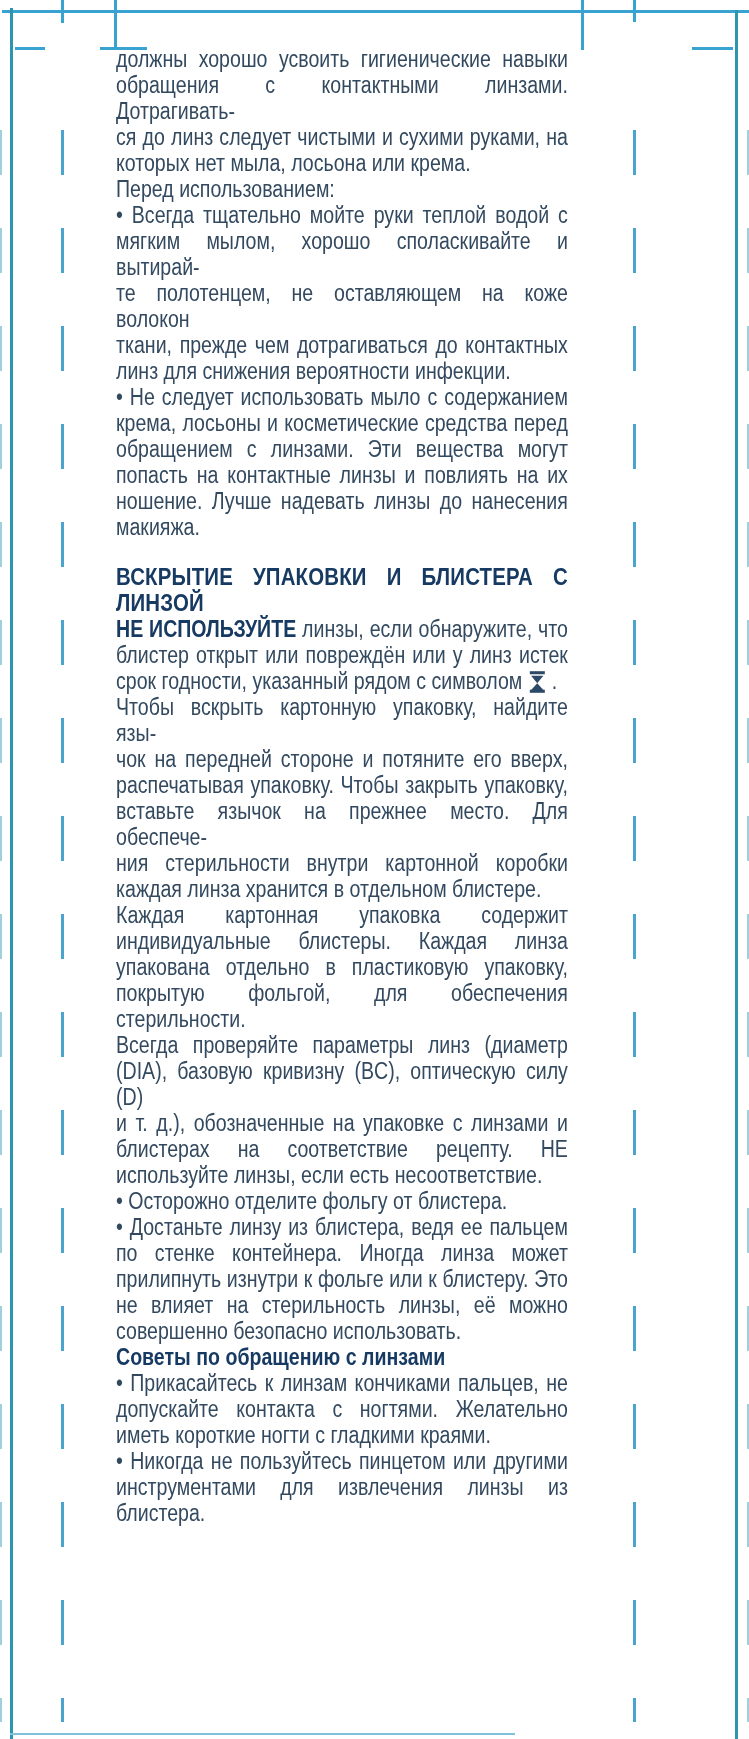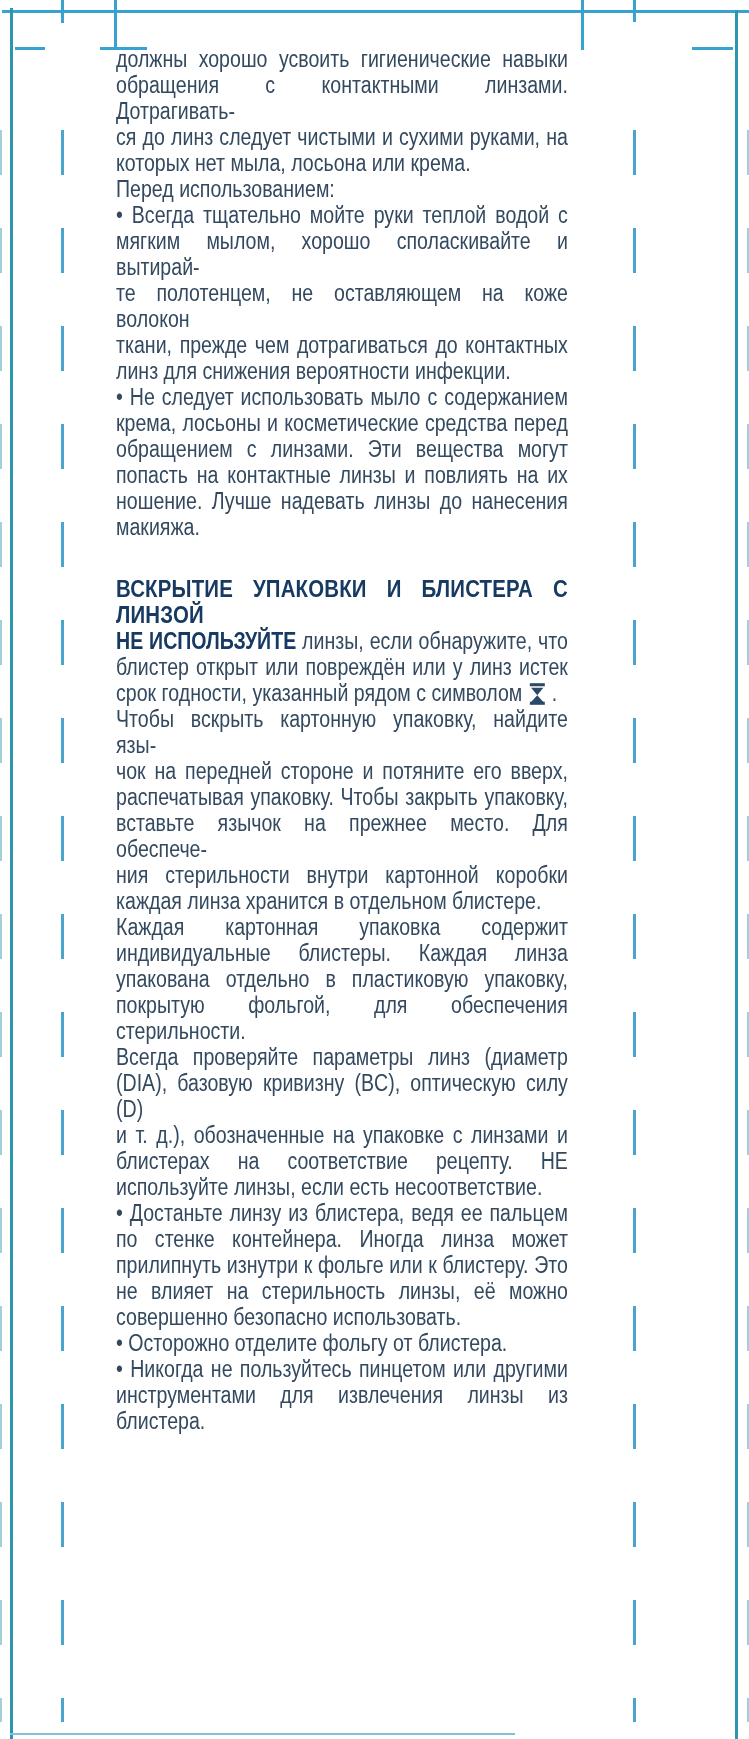--- a/index.html
+++ b/index.html
@@ -42,21 +42,21 @@
     color:var(--ink,#33495f);
     font-size:23px;line-height:26px;
   }
   .line{
     min-height:26px;
     transform:scaleX(0.851);transform-origin:0 0;
     white-space:nowrap;
   }
   .line.just{text-align:justify;text-align-last:justify;white-space:normal}
   .b{font-weight:700;color:var(--ink-bold,#173a63)}
-  .block.h{margin-top:36px}
+  .block.h{margin-top:24px}
   .block.h .line{font-size:24px;font-weight:700;color:var(--ink-bold,#14365e);letter-spacing:.2px}
   .block.sh .line span{font-weight:700;color:var(--ink-bold,#173a63)}
   .hg{display:inline-block;width:18px;height:22px;vertical-align:-4px;margin:0 2px}
 </style>
 </head>
 <body style="--paper: #ffffff; --ink: #33495f; --ink-bold: #173a63; --mark: #38a2d0; --dash: #4aa4cd; --edge: #2d95ad;">
 
 <div>
   <div class="mark mk-cyan" id="top-line"></div>
   <div class="mark mk-teal" id="left-line"></div>
@@ -130,27 +130,35 @@
       <div class="line"><span>стерильности.</span></div>
     </div>
     <div class="block p">
       <div class="line just"><span>Всегда проверяйте параметры линз (диаметр</span></div>
       <div class="line just"><span>(DIA), базовую кривизну (BC), оптическую силу (D)</span></div>
       <div class="line just"><span>и т. д.), обозначенные на упаковке с линзами и</span></div>
       <div class="line just"><span>блистерах на соответствие рецепту. НЕ</span></div>
       <div class="line"><span>используйте линзы, если есть несоответствие.</span></div>
     </div>
     <div class="block p">
+      <div class="line"><span>• Осторожно отделите фольгу от блистера.</span></div>
+    </div>
+    <div class="block p">
       <div class="line just"><span>• Достаньте линзу из блистера, ведя ее пальцем</span></div>
       <div class="line just"><span>по стенке контейнера. Иногда линза может</span></div>
       <div class="line just"><span>прилипнуть изнутри к фольге или к блистеру. Это</span></div>
       <div class="line just"><span>не влияет на стерильность линзы, её можно</span></div>
       <div class="line"><span>совершенно безопасно использовать.</span></div>
     </div>
+    <div class="block sh">
+      <div class="line"><span class="b">Советы по обращению с линзами</span></div>
+    </div>
     <div class="block p">
-      <div class="line"><span>• Осторожно отделите фольгу от блистера.</span></div>
+      <div class="line just"><span>• Прикасайтесь к линзам кончиками пальцев, не</span></div>
+      <div class="line just"><span>допускайте контакта с ногтями. Желательно</span></div>
+      <div class="line"><span>иметь короткие ногти с гладкими краями.</span></div>
     </div>
     <div class="block p">
       <div class="line just"><span>• Никогда не пользуйтесь пинцетом или другими</span></div>
       <div class="line just"><span>инструментами для извлечения линзы из</span></div>
       <div class="line"><span>блистера.</span></div>
     </div>
   </div>
 
 </body></html>

